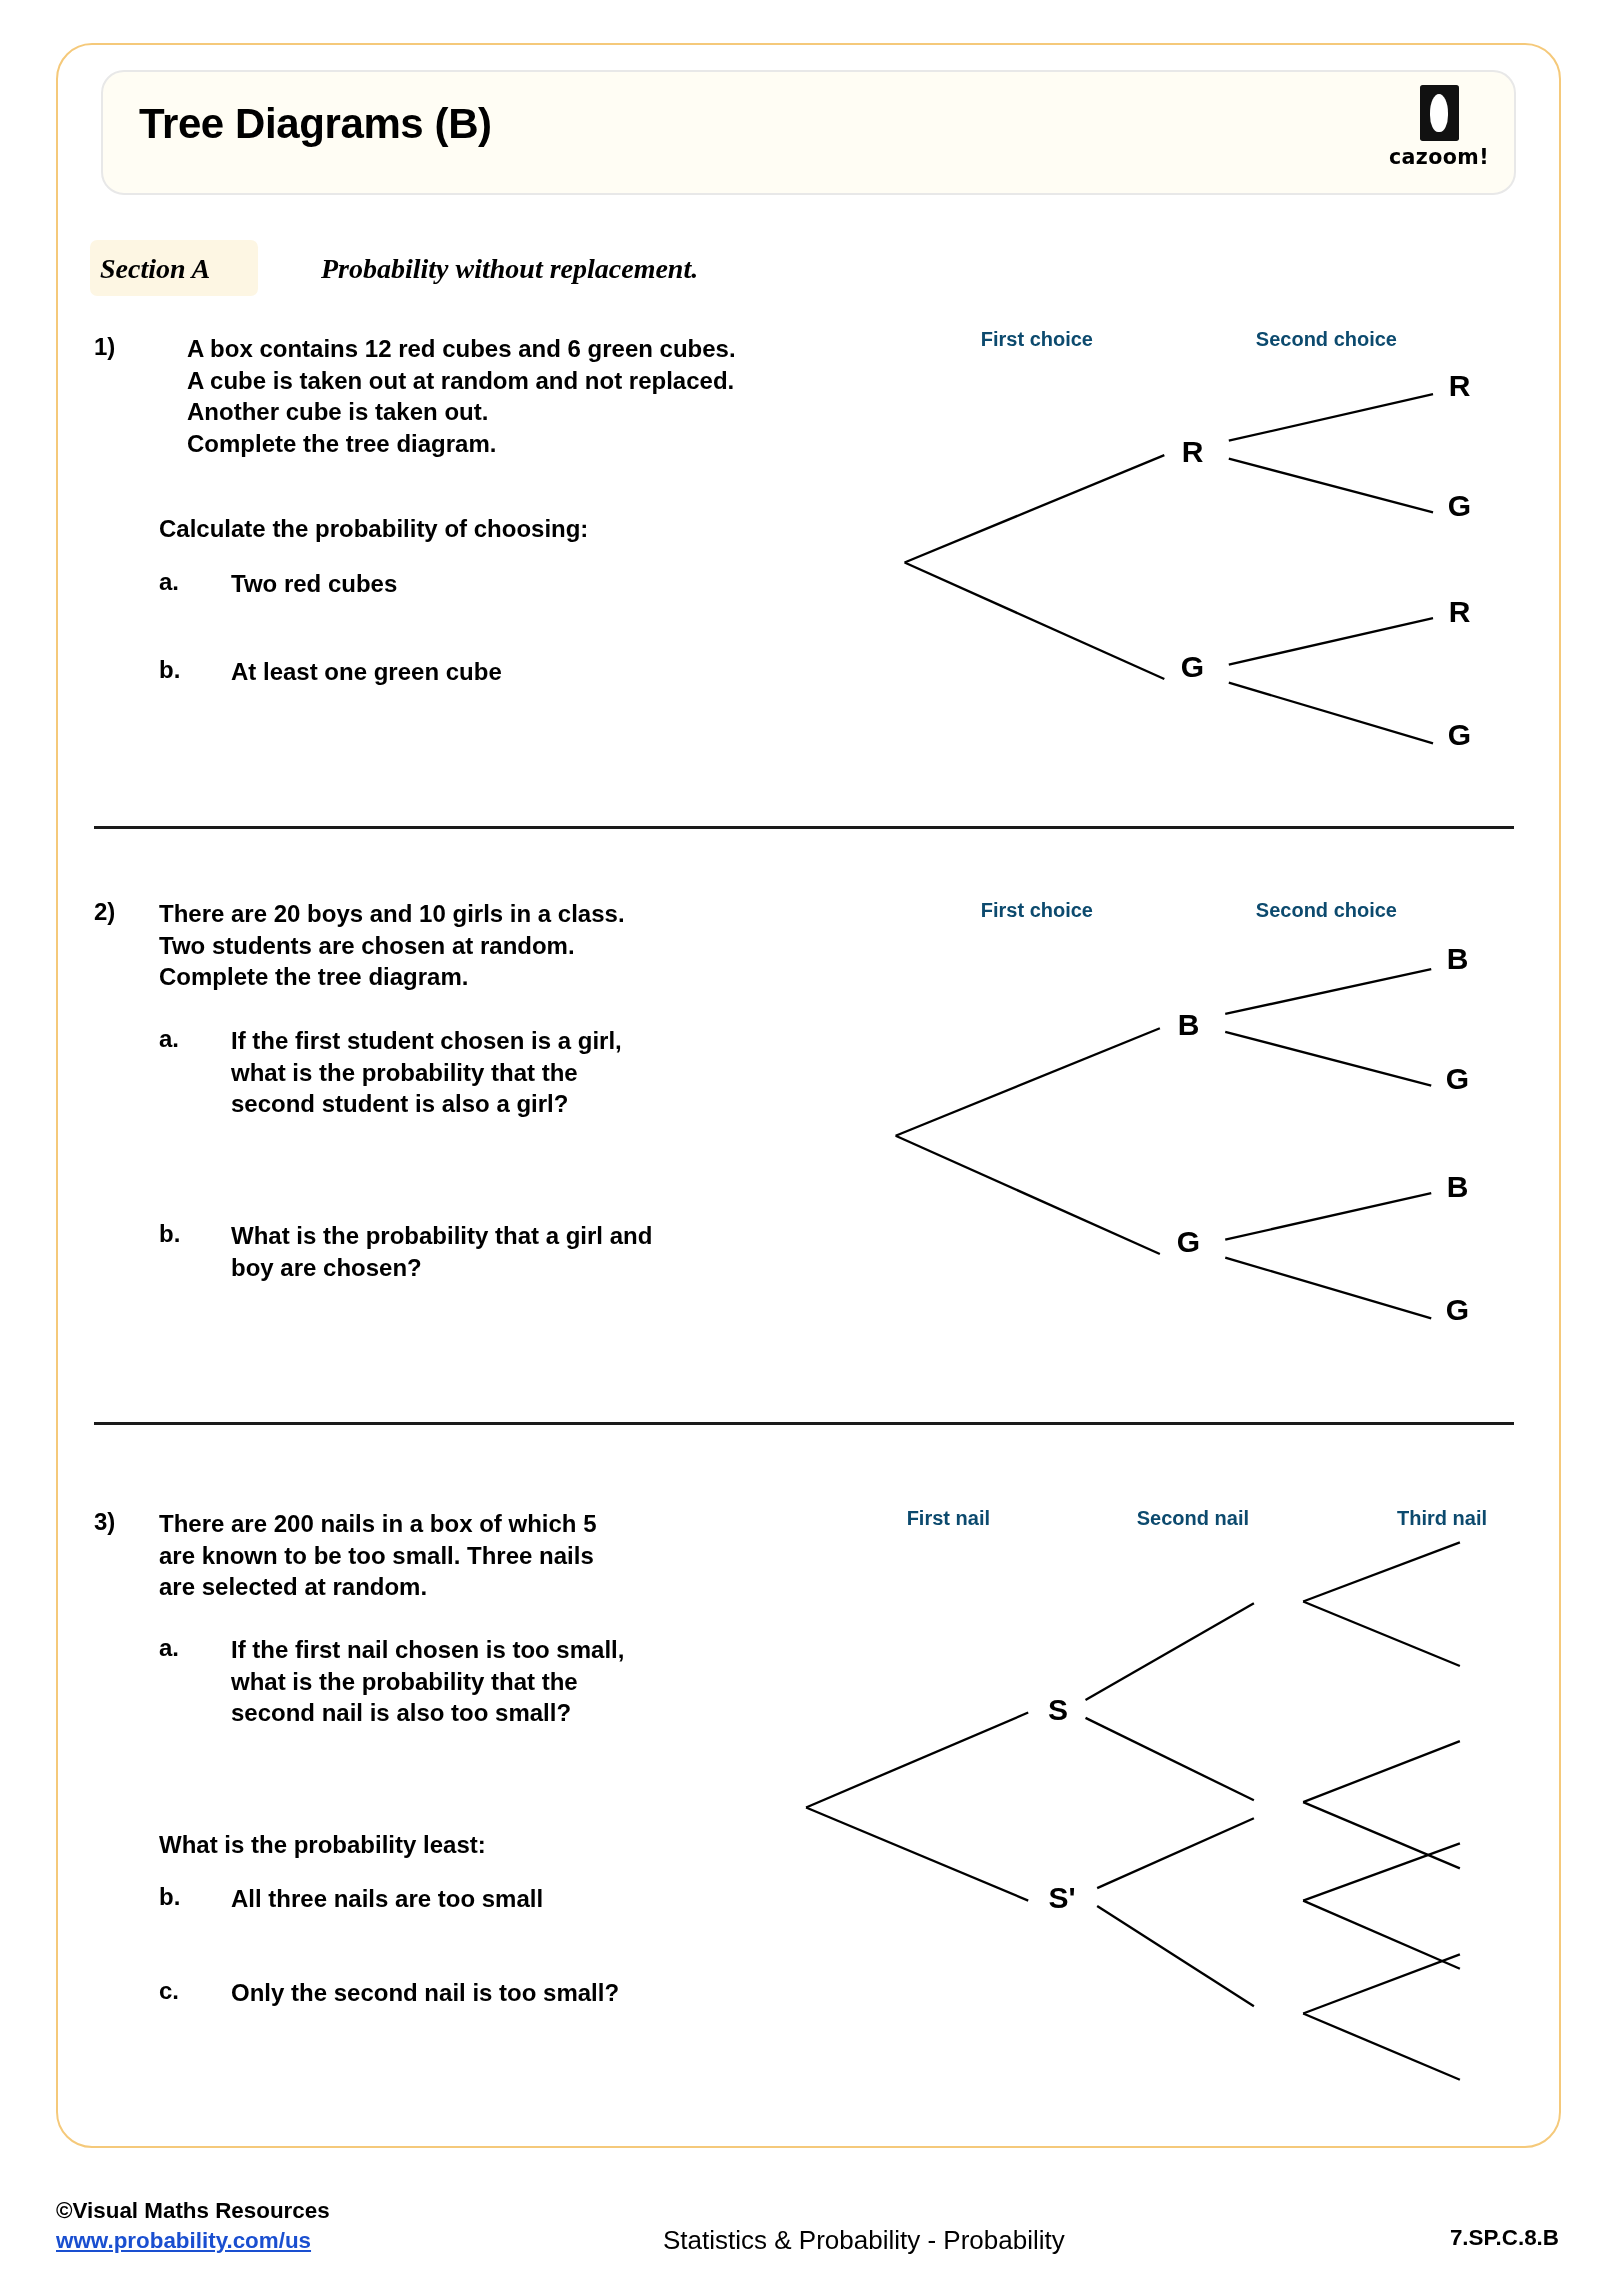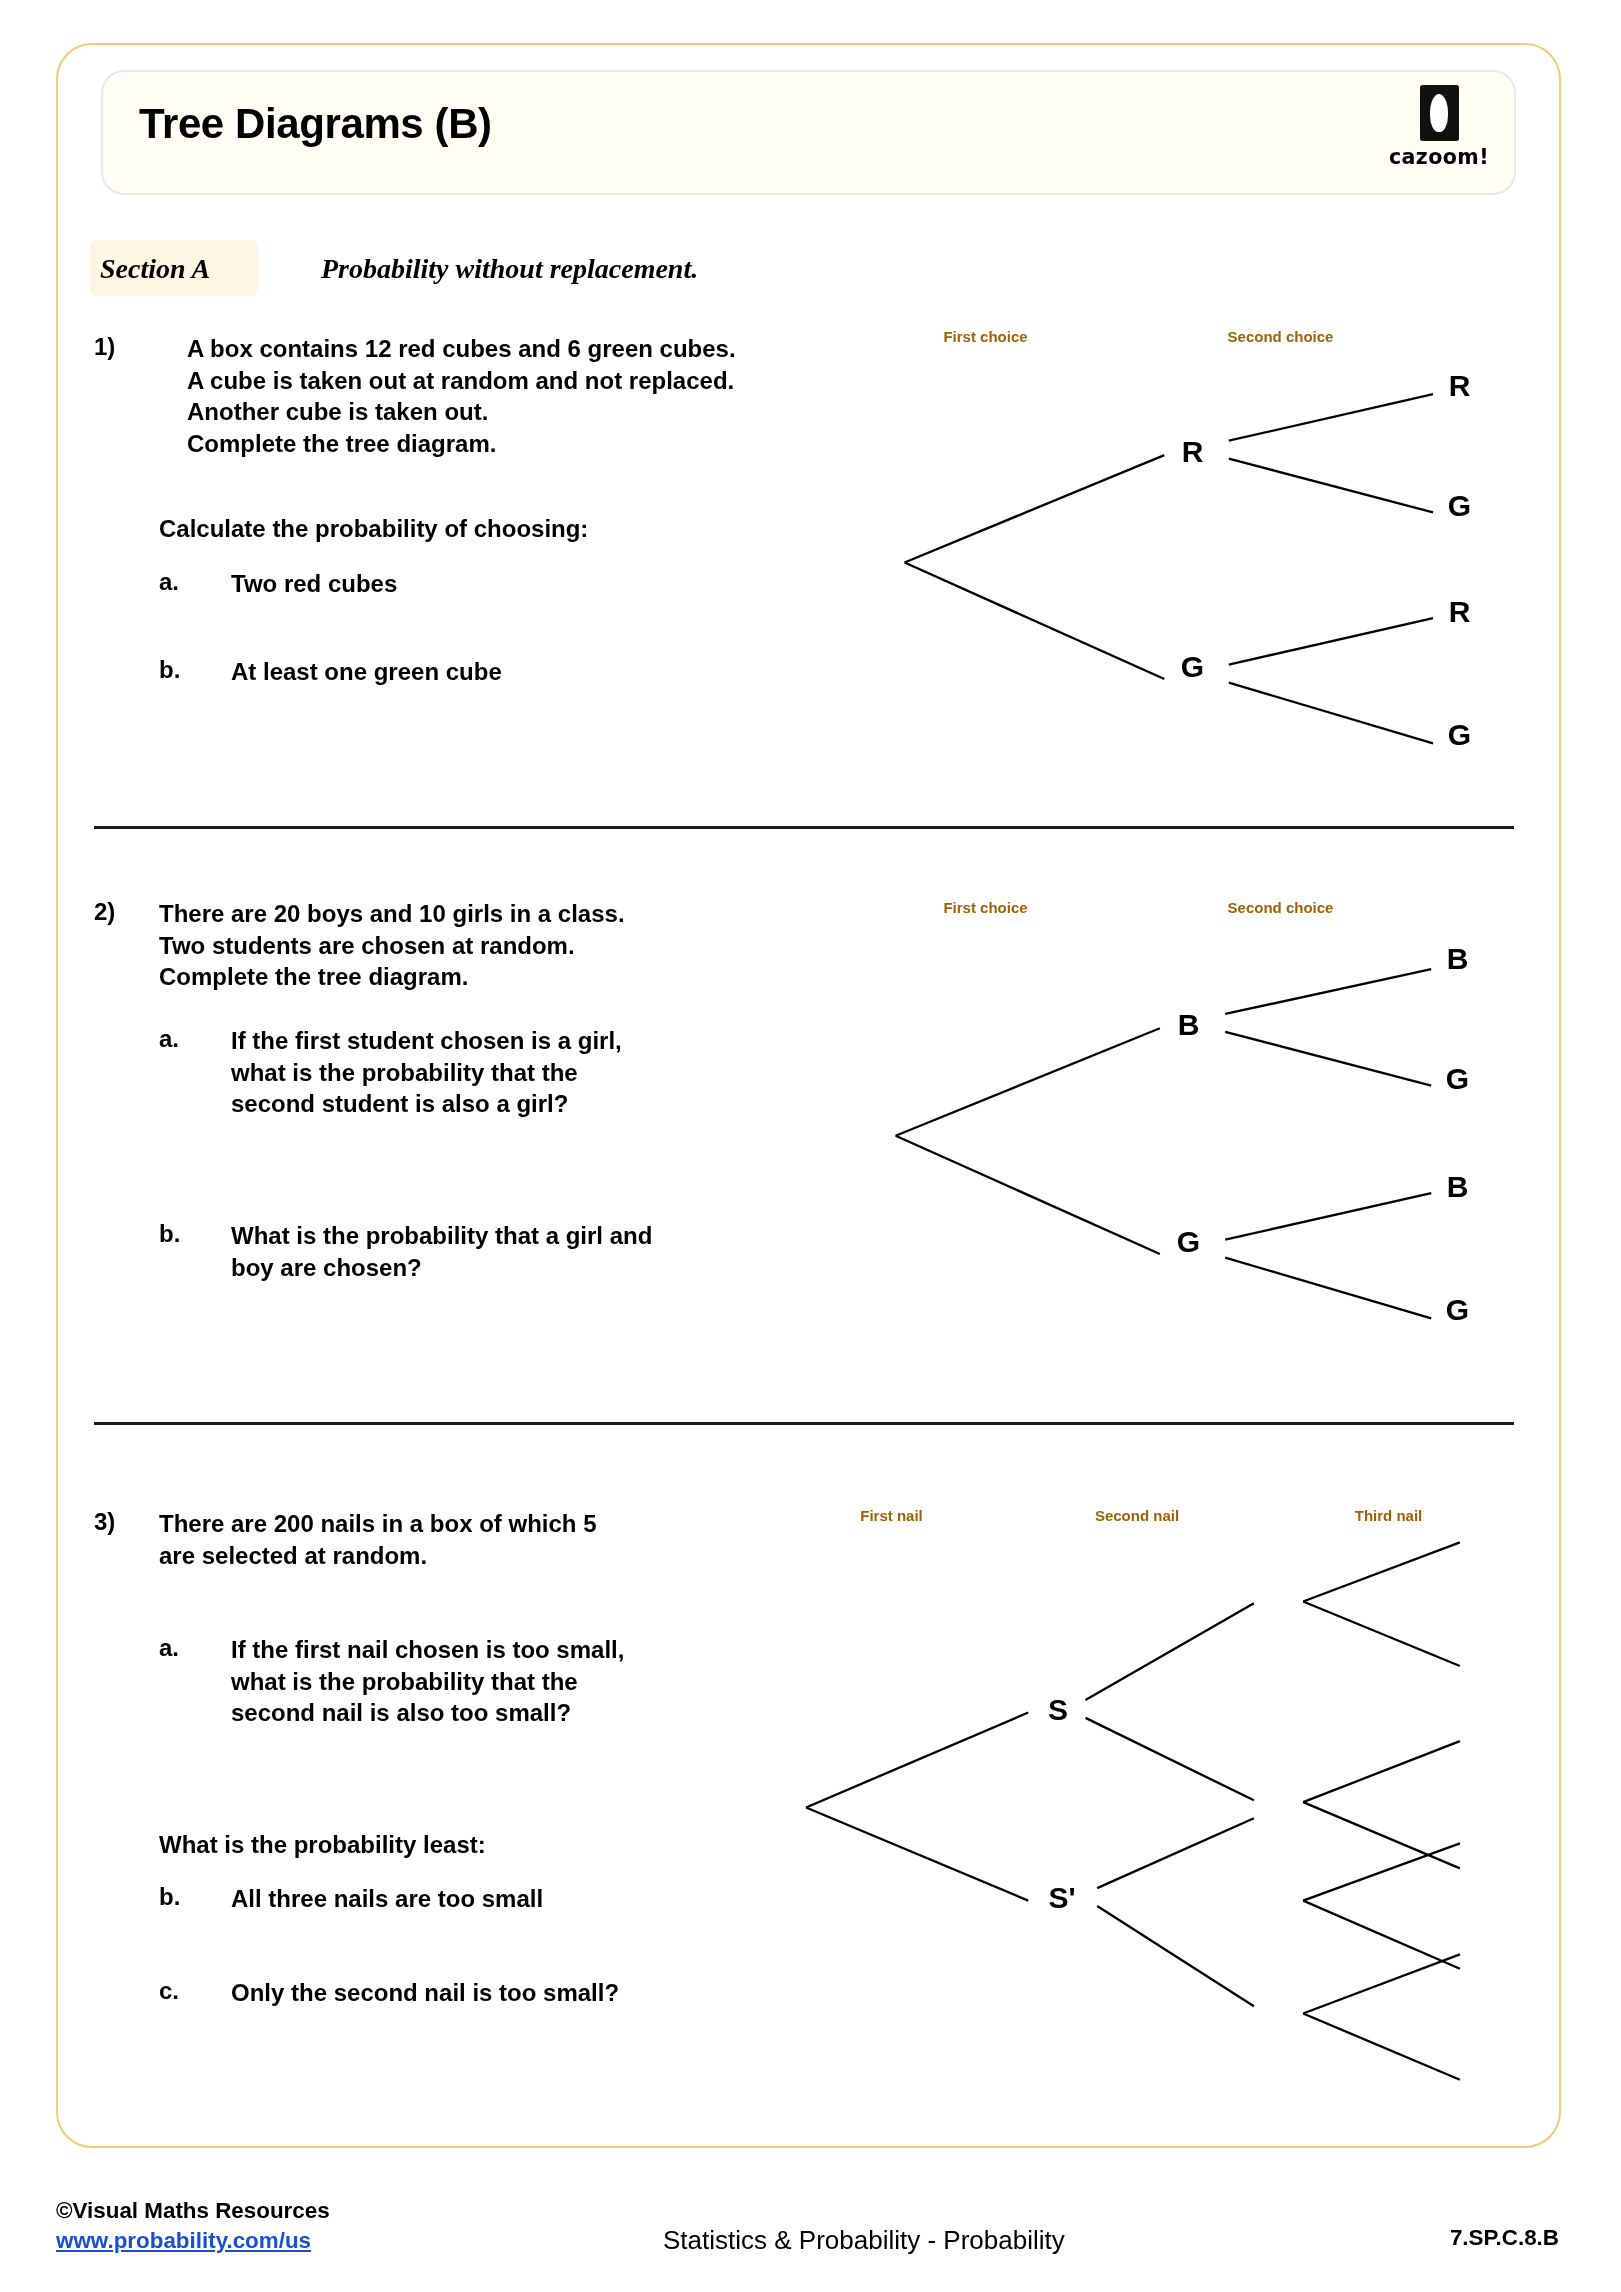--- a/index.html
+++ b/index.html
@@ -131,24 +131,24 @@
   }
   .qsub-text {
     position: absolute;
     font-size: 24px;
     font-weight: bold;
     line-height: 1.32;
   }
   
   .diag-head {
     position: absolute;
-    font-size: 15px;
-    font-weight: bold;
-    color: #a16207;
-    text-align: center;
+    font-size: 20px;
+    font-weight: bold;
+    color: #0c4a6e;
+    text-align: right;
   }
   .node {
     position: absolute;
     font-size: 30px;
     font-weight: bold;
     text-align: center;
   }
   .divider {
     position: absolute;
     height: 2.7px;
@@ -276,20 +276,21 @@
   <div class="node" style="left:1438px; top:942px; width:39px;">B</div>
   <div class="node" style="left:1438px; top:1062px; width:39px;">G</div>
   <div class="node" style="left:1438px; top:1170px; width:39px;">B</div>
   <div class="node" style="left:1438px; top:1293px; width:39px;">G</div>
 
   <div class="divider" style="left:94px; top:1422px; width:1420px;"></div>
 
   <div class="qnum" style="left:94px; top:1508px;">3)</div>
   <div class="qtext" style="left:159px; top:1508px; width:645px;">
     <div>There are 200 nails in a box of which 5</div>
+    <div>are known to be too small. Three nails</div>
     <div>are selected at random.</div>
   </div>
 
   <div class="qsub-letter" style="left:159px; top:1634px;">a.</div>
   <div class="qsub-text" style="left:231px; top:1634px; width:573px; white-space:pre-line;">If the first nail chosen is too small,
 what is the probability that the
 second nail is also too small?</div>
 
   <div class="qtext" style="left:159px; top:1829px; width:645px;">What is the probability least:</div>
 

